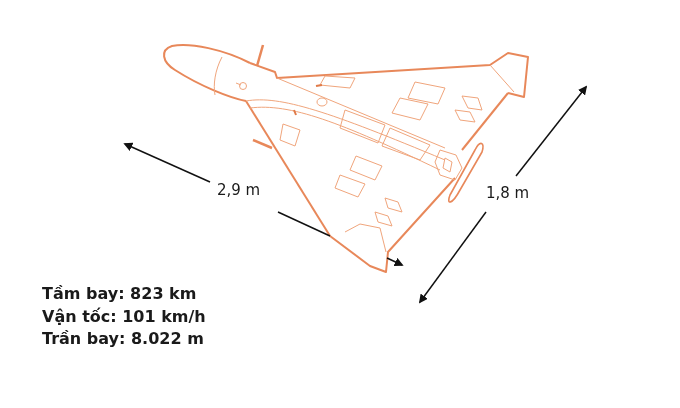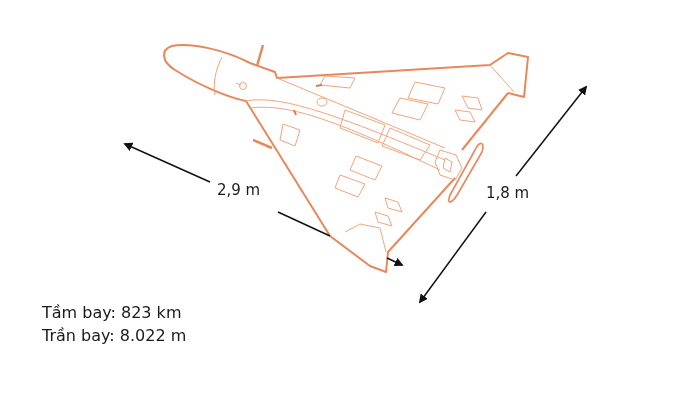--- a/index.html
+++ b/index.html
@@ -1,21 +1,21 @@
 <!DOCTYPE html>
 <html><head>
   <meta charset="utf-8">
   <style>
     html, body { margin: 0; padding: 0; background: #ffffff; }
     body { width: 680px; height: 408px; position: relative; overflow: hidden; font-family: "Liberation Sans", "DejaVu Sans", sans-serif; }
     .canvas { position: absolute; left: 0; top: 0; width: 680px; height: 408px; }
     .dim-label { position: absolute; font-size: 15px; color: #1a1a1a; font-family: "DejaVu Sans", sans-serif; white-space: nowrap; }
     .dim-length { left: 217px; top: 181px; }
     .dim-span { left: 486px; top: 184px; }
-    .specs { position: absolute; left: 42px; top: 283px; font-family: "DejaVu Sans", sans-serif; font-weight: normal; font-size: 16px; color: #1a1a1a; line-height: 22.5px; margin-top: 19px; }
+    .specs { position: absolute; left: 42px; top: 283px; font-family: "DejaVu Sans", sans-serif; font-weight: bold; font-size: 16px; color: #1a1a1a; line-height: 22.5px; }
     .spec-line { white-space: nowrap; }
   </style>
 </head>
 <body>
 
 <svg class="canvas" viewBox="0 0 680 408" xmlns="http://www.w3.org/2000/svg">
   <defs>
     <marker id="arrowhead" viewBox="0 0 10 10" refX="8" refY="5" markerWidth="6" markerHeight="6" orient="auto-start-reverse">
       <path d="M0,0 L10,5 L0,10 z" fill="#111111"></path>
     </marker>
@@ -93,14 +93,15 @@
     <line x1="516" y1="176" x2="586" y2="87" marker-end="url(#arrowhead)"></line>
     <line x1="486" y1="212" x2="420" y2="302" marker-end="url(#arrowhead)"></line>
   </g>
 </svg>
 
 <div class="dim-label dim-length">2,9 m</div>
 <div class="dim-label dim-span">1,8 m</div>
 
 <div class="specs">
   <div class="spec-line">Tầm bay: 823 km</div>
+  <div class="spec-line">Vận tốc: 101 km/h</div>
   <div class="spec-line">Trần bay: 8.022 m</div>
 </div>
 
 </body></html>

